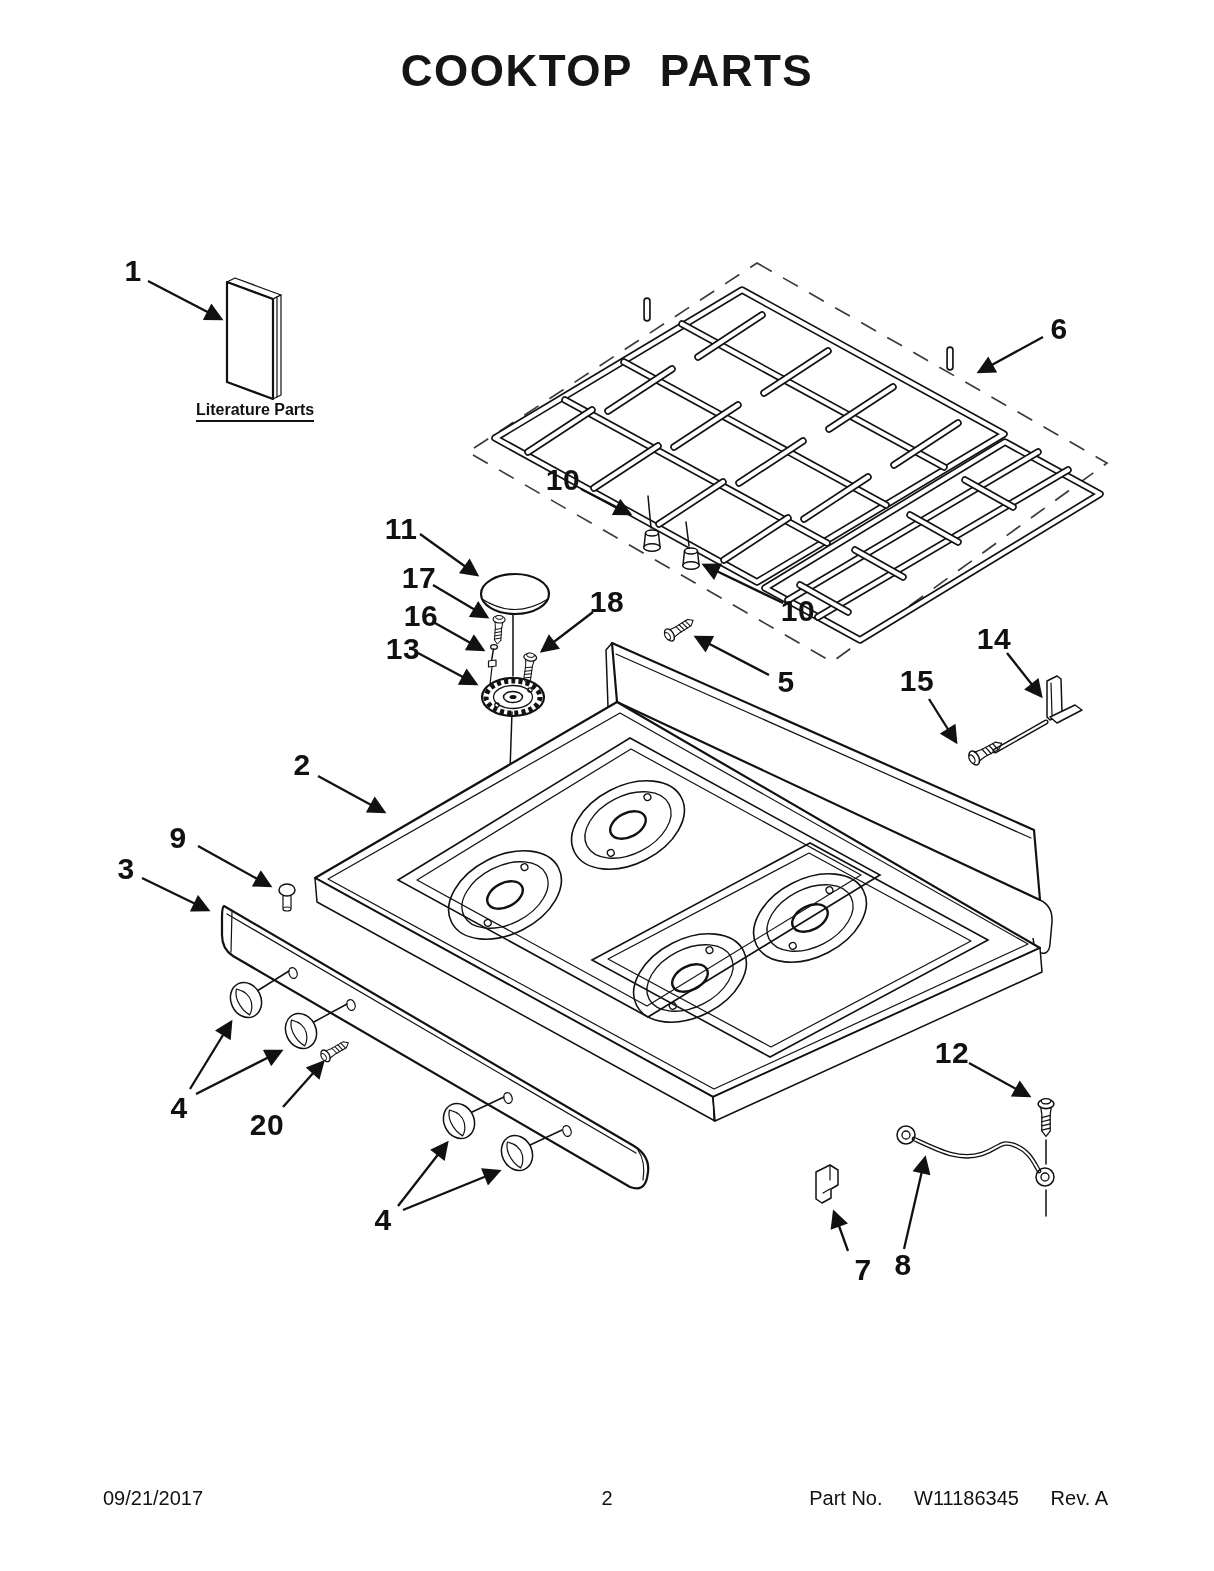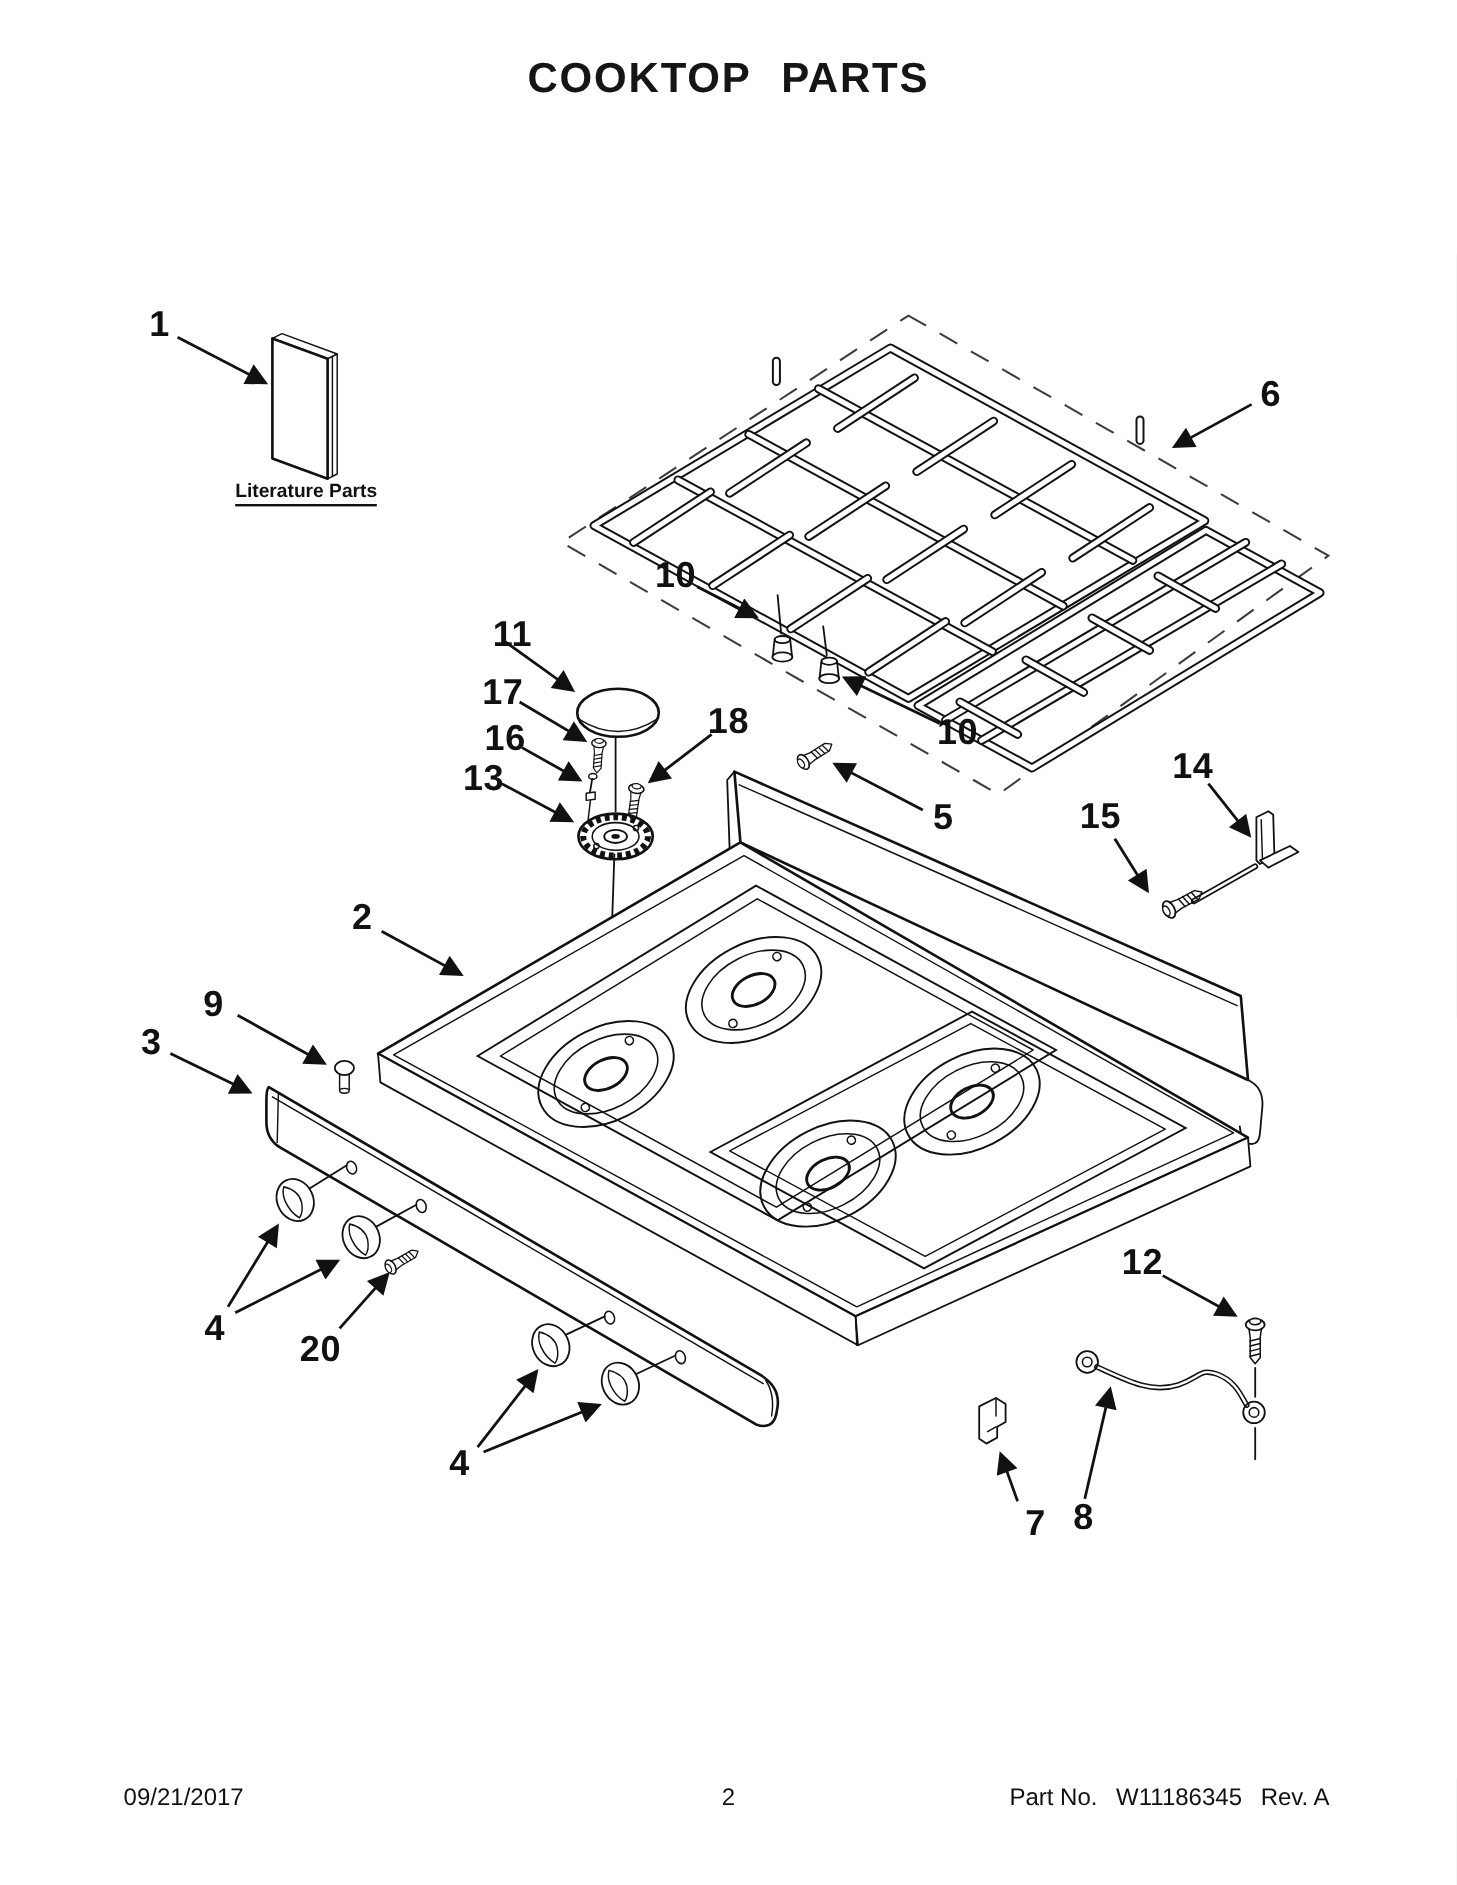--- a/index.html
+++ b/index.html
@@ -1,28 +1,28 @@
 <!DOCTYPE html>
 <html><head>
 <meta charset="utf-8">
 <style>
   html,body{margin:0;padding:0;background:#e8e8e8;}
   #page{position:relative;width:1214px;height:1571px;background:#ffffff;margin:0 auto;
         font-family:"Liberation Sans", sans-serif;color:#111;overflow:hidden;}
   #title{position:absolute;top:46px;left:0;width:100%;text-align:center;
-         font-size:35px;font-weight:700;letter-spacing:1.5px;word-spacing:14px;color:#151515;}
+         font-size:44px;font-weight:700;letter-spacing:1.5px;word-spacing:14px;color:#151515;}
   #lit-caption{position:absolute;left:196px;top:401px;font-size:16px;font-weight:600;
          border-bottom:2.2px solid #111;padding-bottom:1px;}
   .callout{position:absolute;transform:translate(-50%,-50%);font-size:30px;font-weight:600;
          letter-spacing:0.5px;line-height:1;white-space:nowrap;}
   .footer{position:absolute;top:1487px;font-size:20px;font-weight:500;}
   #f-date{left:103px;}
   #f-page{left:50%;transform:translateX(-50%);}
   #f-part{right:106px;}
-  #f-part span{margin-left:10px;}
+  #f-part span{margin-left:26px;}
   svg{position:absolute;left:0;top:0;}
   
   .s12{stroke:#111;stroke-width:1.2;fill:none;stroke-linecap:round;stroke-linejoin:round;}
   .s13{stroke:#111;stroke-width:1.3;fill:none;}
   .s15{stroke:#111;stroke-width:1.5;fill:none;stroke-linecap:round;stroke-linejoin:round;}
   .s16{stroke:#111;stroke-width:1.6;fill:none;}
   .s2{stroke:#111;stroke-width:2.2;fill:none;stroke-linejoin:round;}
   .s24{stroke:#111;stroke-width:2.4;fill:none;}
   .wf2{fill:#fff;stroke:#111;stroke-width:2.2;stroke-linejoin:round;}
   .wf15{fill:#fff;stroke:#111;stroke-width:1.5;stroke-linejoin:round;}
@@ -260,21 +260,21 @@
       <line class="ld" x1="848" y1="1251" x2="834" y2="1212"></line>
       <line class="ld" x1="904" y1="1249" x2="925" y2="1158"></line>
       <line class="ld" x1="969" y1="1063" x2="1029" y2="1096"></line>
     </g>
   </svg>
 
   <div class="callout" style="left:133px;top:271px">1</div>
   <div class="callout" style="left:1059px;top:329px">6</div>
   <div class="callout" style="left:563px;top:480px">10</div>
   <div class="callout" style="left:798px;top:611px">10</div>
-  <div class="callout" style="left:427px;top:529px">11</div>
+  <div class="callout" style="left:401px;top:529px">11</div>
   <div class="callout" style="left:419px;top:578px">17</div>
   <div class="callout" style="left:421px;top:616px">16</div>
   <div class="callout" style="left:403px;top:649px">13</div>
   <div class="callout" style="left:607px;top:602px">18</div>
   <div class="callout" style="left:786px;top:682px">5</div>
   <div class="callout" style="left:917px;top:681px">15</div>
   <div class="callout" style="left:994px;top:639px">14</div>
   <div class="callout" style="left:302px;top:765px">2</div>
   <div class="callout" style="left:178px;top:838px">9</div>
   <div class="callout" style="left:126px;top:869px">3</div>

